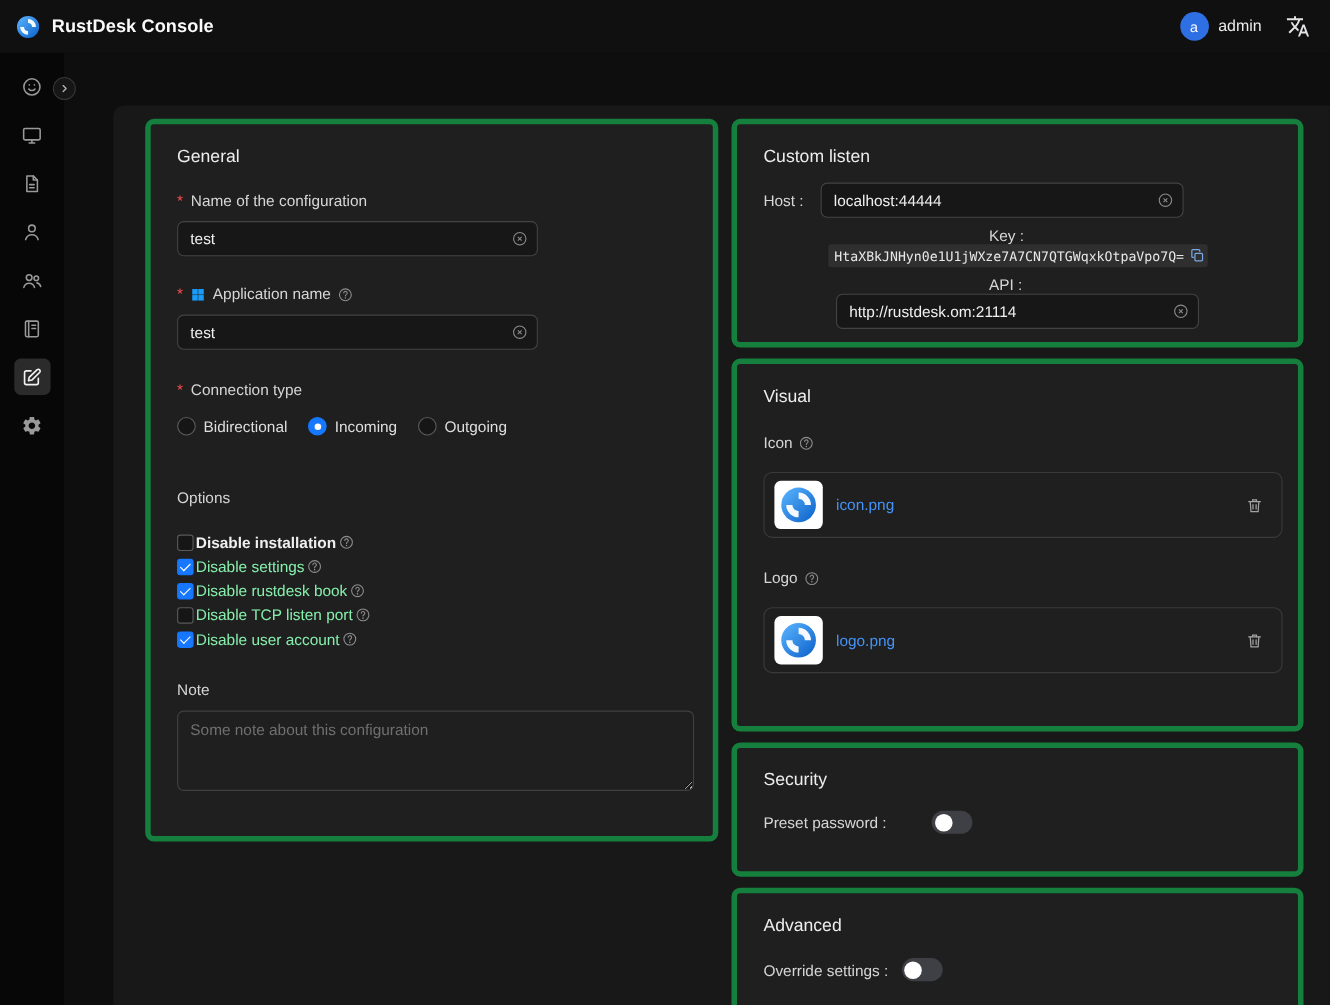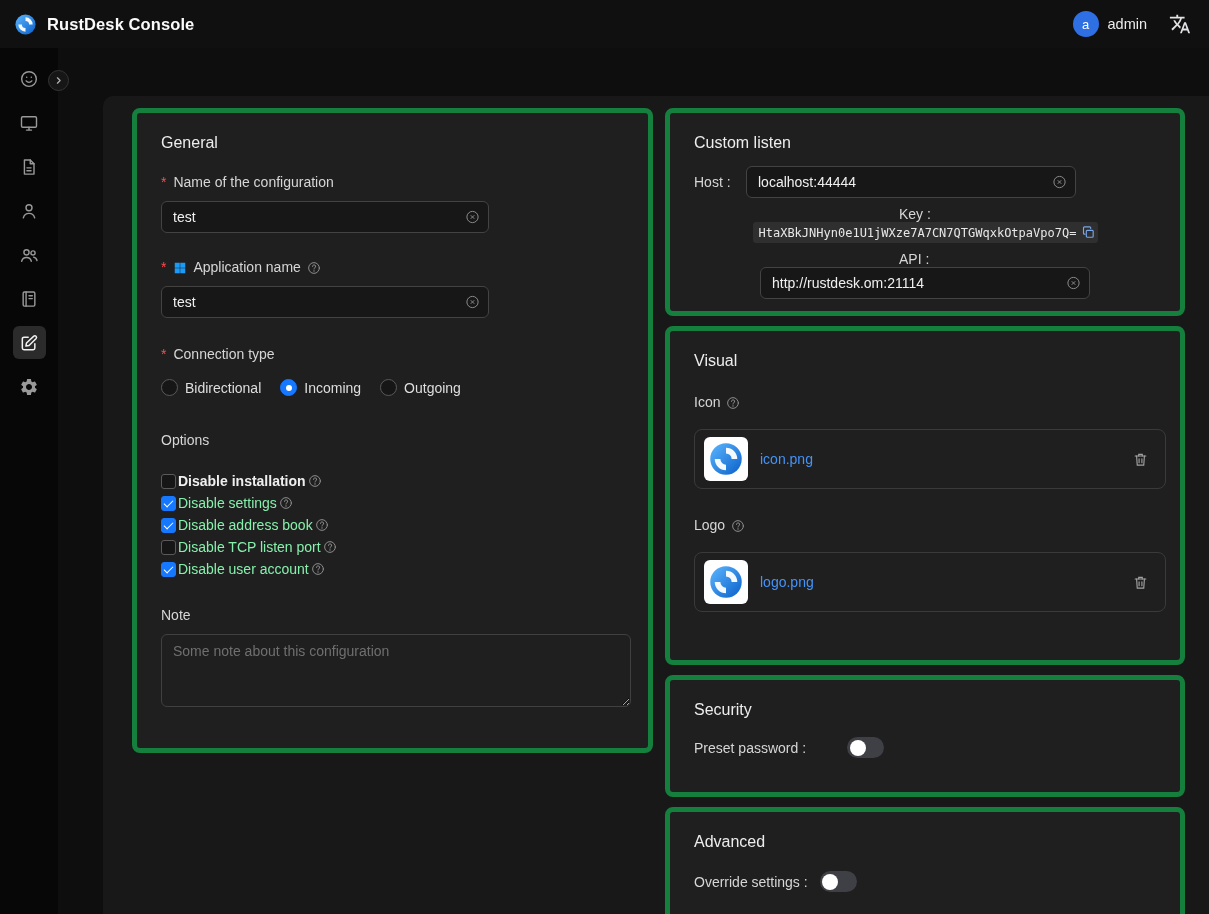--- a/index.html
+++ b/index.html
@@ -119,21 +119,21 @@
     background:transparent; border:1px solid #404040; border-radius:6px;
     color:#e8e8e8; font-size:14px; padding:8px 11px;
     font-family:"Liberation Sans", sans-serif; outline:none;
   }
   textarea.note::placeholder { color:#6f6f6f; }
 
   
   .mt-label-1 { margin-top:22px; }
   .mt-label-2 { margin-top:26px; }
   .mt-label-3 { margin-top:28px; }
-  .mt-label-4 { margin-top:36px;text-align:right; }
+  .mt-label-4 { margin-top:48px;text-align:right; }
   .mt-label-5 { margin-top:30px; }
   .left-card { padding-bottom:38px; }
 
   
   .server-row { display:flex; align-items:center; }
   .server-row.first { margin-top:14px; }
   .server-row + .server-row { margin-top:8px;flex-direction:column; }
   .server-label { width:52px; flex:none; color:#d6d6d6; }
   .server-input { width:330px; margin-top:0; }
   .key-chip {
@@ -357,21 +357,21 @@
             <span class="help">
                 <svg viewBox="0 0 24 24" fill="none" stroke="currentColor" stroke-width="1.7" stroke-linecap="round">
                   <circle cx="12" cy="12" r="9.2"></circle>
                   <path d="M9.4 9.3a2.7 2.7 0 1 1 4 2.4c-.9.5-1.4 1.1-1.4 2.1"></path>
                   <line x1="12" y1="16.9" x2="12" y2="17.1" stroke-width="2.4"></line>
                 </svg>
               </span>
           </label>
           <label class="check-row">
             <span class="checkbox checked"></span>
-            <span class="check-label">Disable address book</span>
+            <span class="check-label">Disable rustdesk book</span>
             <span class="help">
                 <svg viewBox="0 0 24 24" fill="none" stroke="currentColor" stroke-width="1.7" stroke-linecap="round">
                   <circle cx="12" cy="12" r="9.2"></circle>
                   <path d="M9.4 9.3a2.7 2.7 0 1 1 4 2.4c-.9.5-1.4 1.1-1.4 2.1"></path>
                   <line x1="12" y1="16.9" x2="12" y2="17.1" stroke-width="2.4"></line>
                 </svg>
               </span>
           </label>
           <label class="check-row">
             <span class="checkbox"></span>

